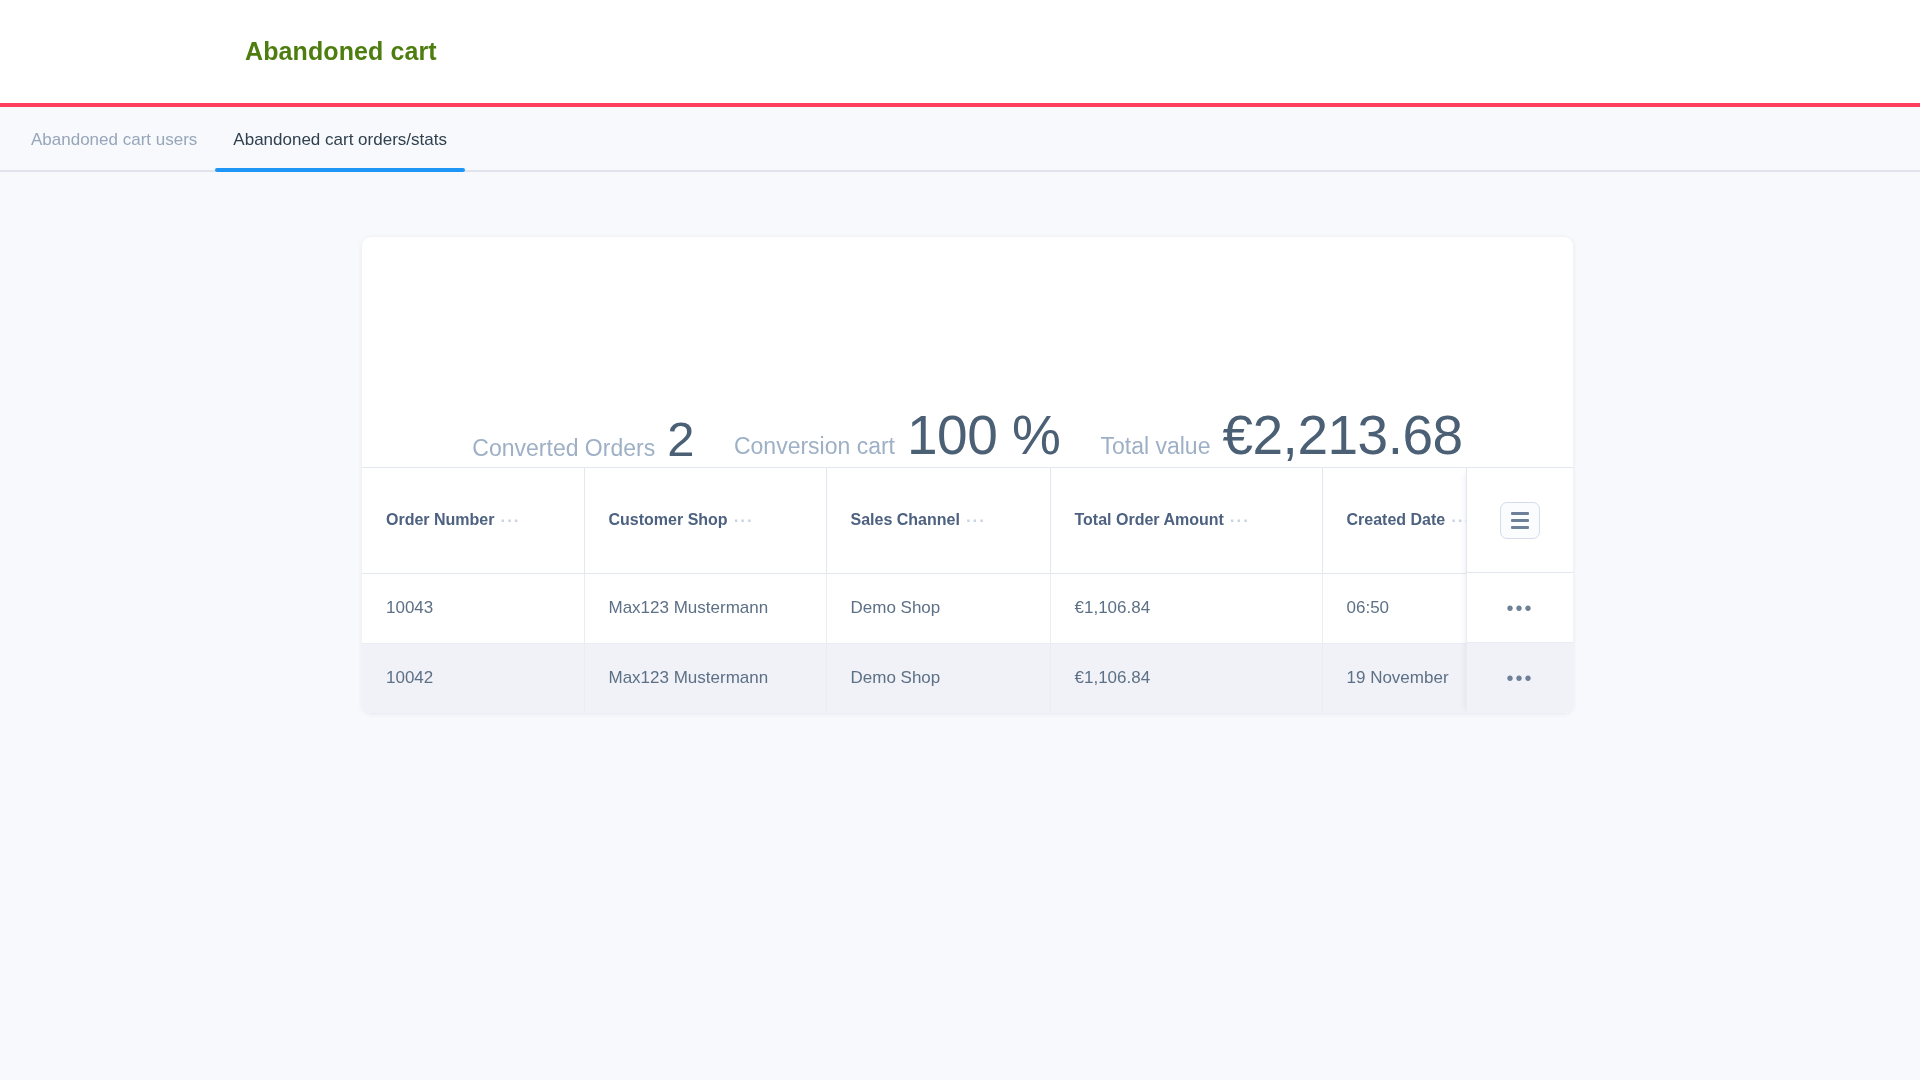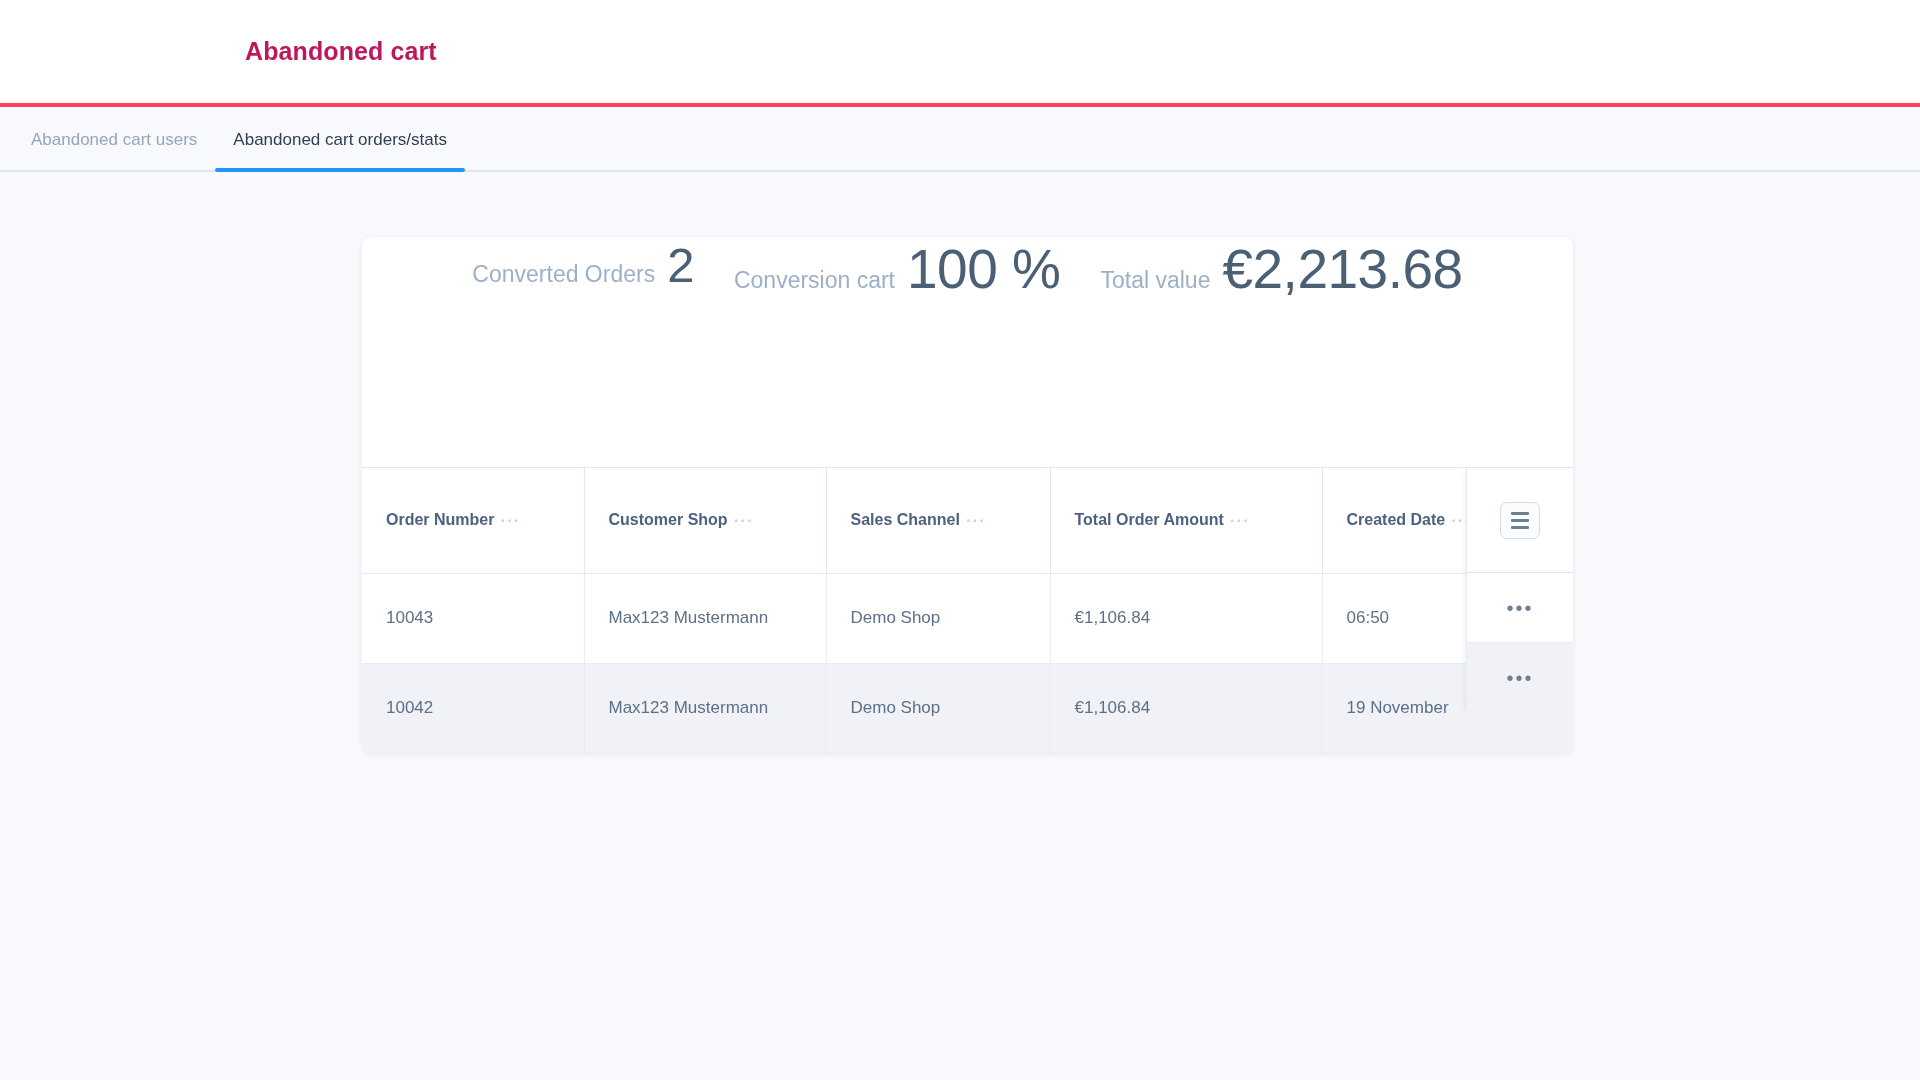--- a/index.html
+++ b/index.html
@@ -21,21 +21,21 @@
   .page-header {
     height: 103px;
     background: #ffffff;
     display: flex;
     align-items: center;
     padding-left: 245px;
   }
   .page-title {
     font-size: 25px;
     font-weight: bold;
-    color: #be185d;
+    color: #4d7c0f;
     letter-spacing: .1px;
   }
   .accent-rule {
     height: 4px;
     width: 100%;
     background: #ff3e5f;
   }
 
   
   .tab-bar {
@@ -93,21 +93,21 @@
     background: #ffffff;
     border-radius: 9px;
     box-shadow: 0 1px 4px rgba(60, 80, 110, .10);
     overflow: hidden;
   }
 
   
   .stats-strip {
     height: 231px;
     display: flex;
-    align-items: flex-start;
+    align-items: flex-end;
     justify-content: center;
     gap: 0;
     border-bottom: 1px solid #e3e8f0;
     padding: 0 20px;
   }
   .stat {
     display: flex;
     align-items: baseline;
     white-space: nowrap;
   }
@@ -164,21 +164,21 @@
   .col-menu {
     color: #c9d4e2;
     font-size: 17px;
     letter-spacing: 1px;
     line-height: 1;
     cursor: pointer;
     user-select: none;
   }
 
   tbody td {
-    height: 90px;
+    height: 70px;
     border-right: 1px solid #e8ecf3;
     border-bottom: 1px solid #e8ecf3;
     padding: 0 24px;
     font-size: 17px;
     font-weight: 400;
     color: #5d7086;
     white-space: nowrap;
     overflow: hidden;
     vertical-align: middle;
   }

